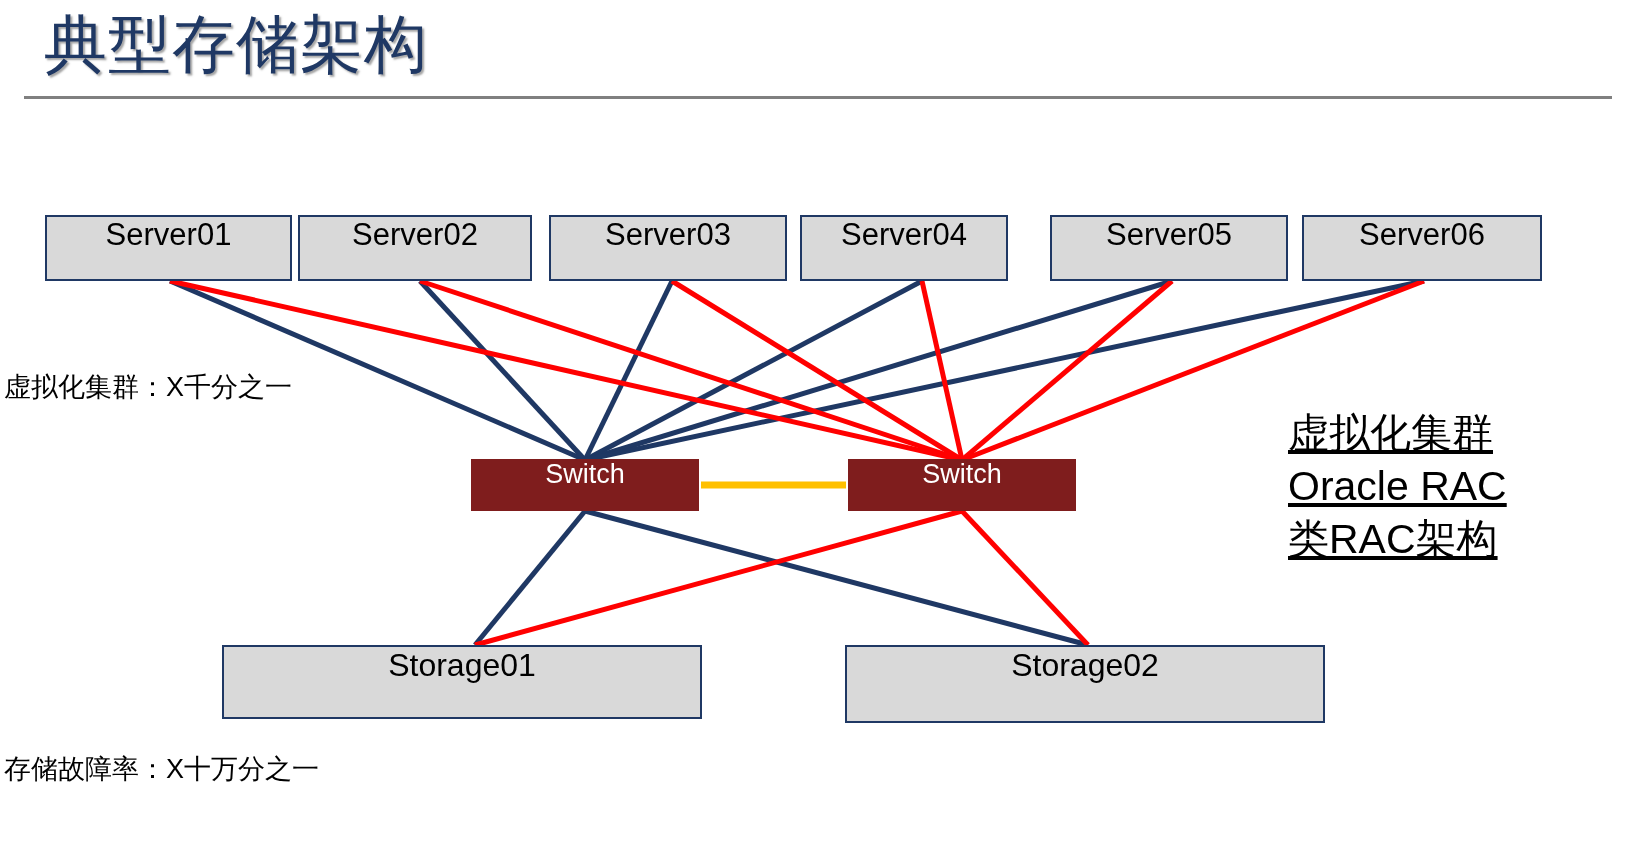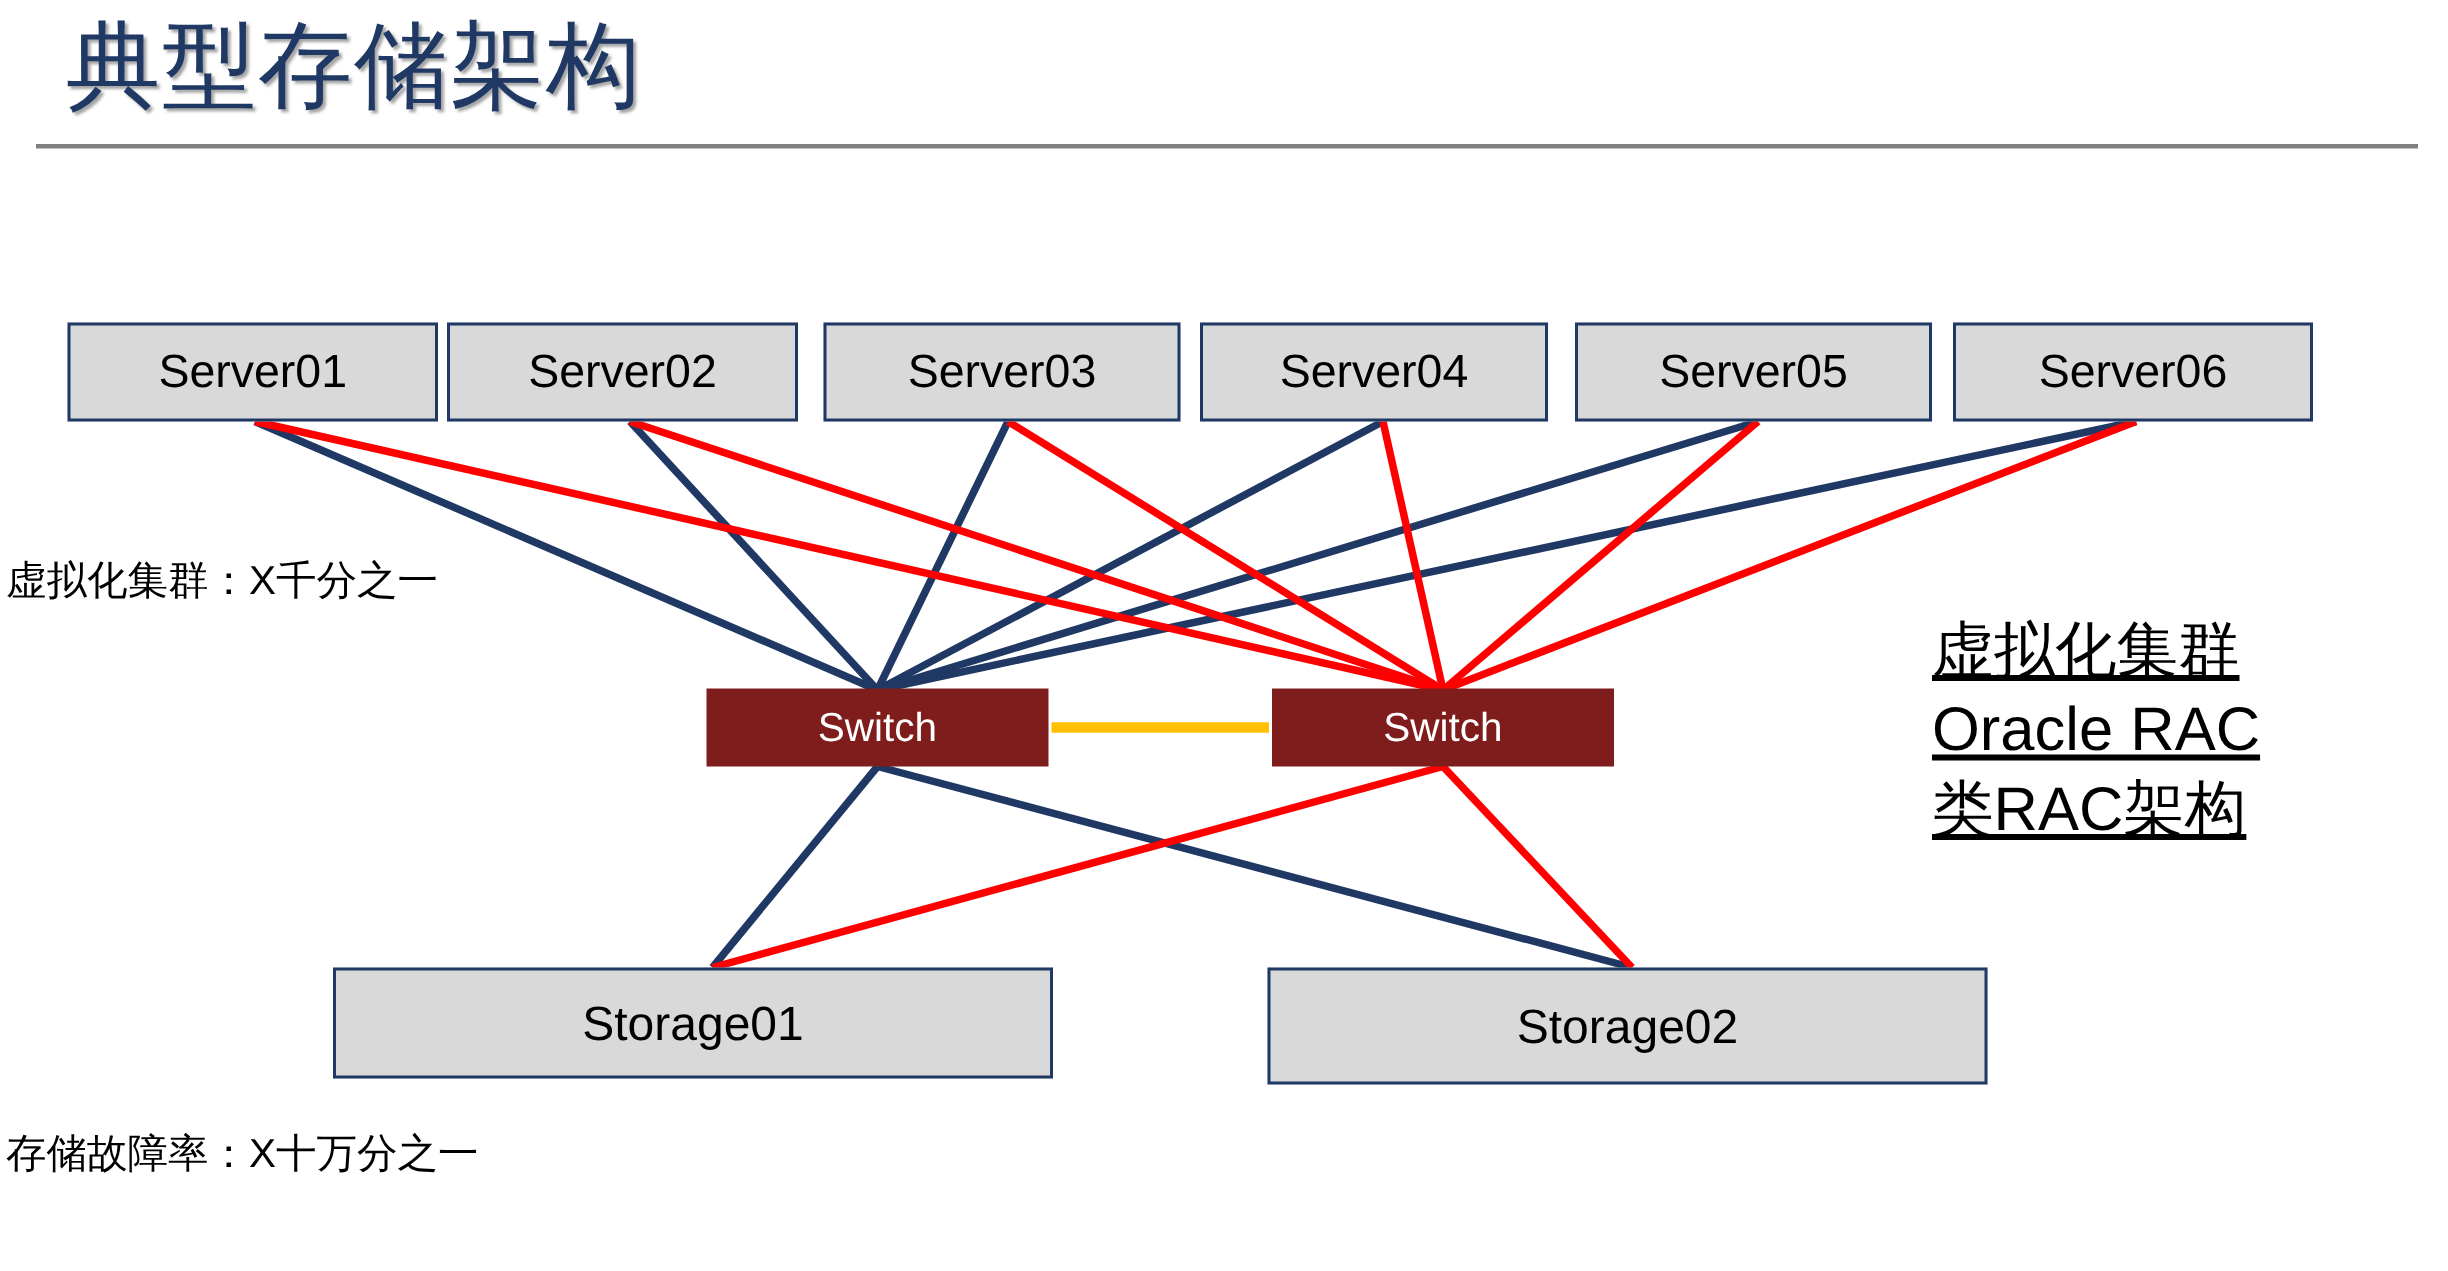--- a/index.html
+++ b/index.html
@@ -52,21 +52,20 @@
     top: 0;
     width: 1632px;
     height: 847px;
   }
 
   
   .node {
     position: absolute;
     box-sizing: border-box;
     display: flex;
-    align-items: center;
     justify-content: center;
     white-space: nowrap;
   }
   .node.server {
     background: #d9d9d9;
     border: 2px solid #1f3864;
     color: #000000;
     font-size: 31px;
     height: 66px;
   }
@@ -146,21 +145,21 @@
   <div id="server-nodes">
       <div class="node server" style="left: 45px; top: 215px; width: 247px; height: 66px;">
         <span>Server01</span>
       </div>
       <div class="node server" style="left: 298px; top: 215px; width: 234px; height: 66px;">
         <span>Server02</span>
       </div>
       <div class="node server" style="left: 549px; top: 215px; width: 238px; height: 66px;">
         <span>Server03</span>
       </div>
-      <div class="node server" style="left: 800px; top: 215px; width: 232px; height: 66px;">
+      <div class="node server" style="left: 800px; top: 215px; width: 208px; height: 66px;">
         <span>Server04</span>
       </div>
       <div class="node server" style="left: 1050px; top: 215px; width: 238px; height: 66px;">
         <span>Server05</span>
       </div>
       <div class="node server" style="left: 1302px; top: 215px; width: 240px; height: 66px;">
         <span>Server06</span>
       </div>
     </div>
   <div id="switch-nodes">

